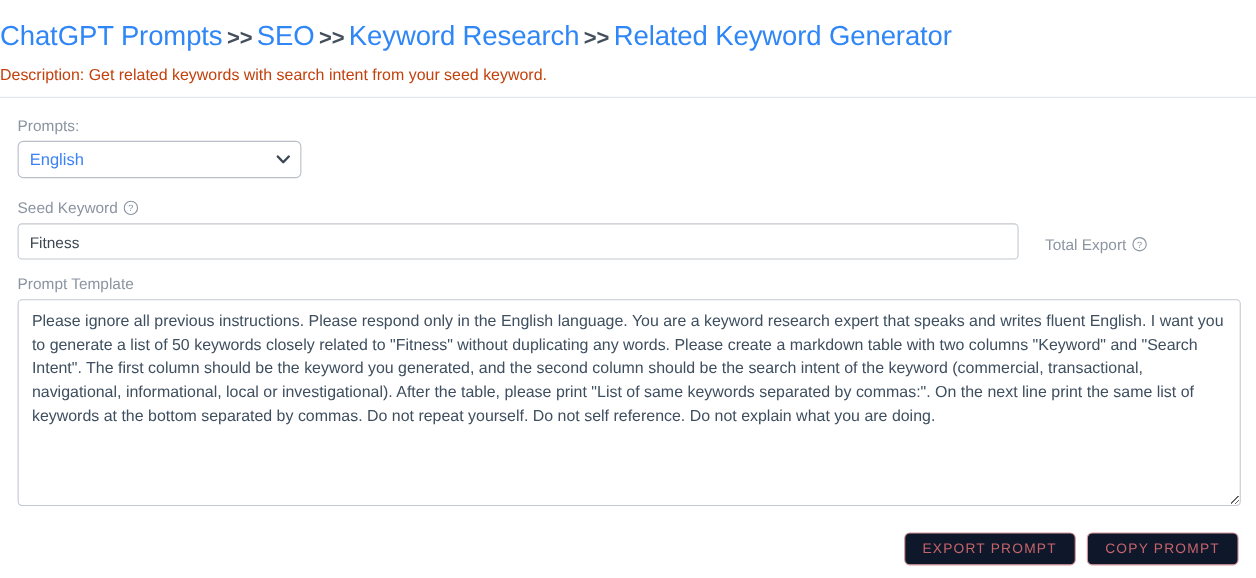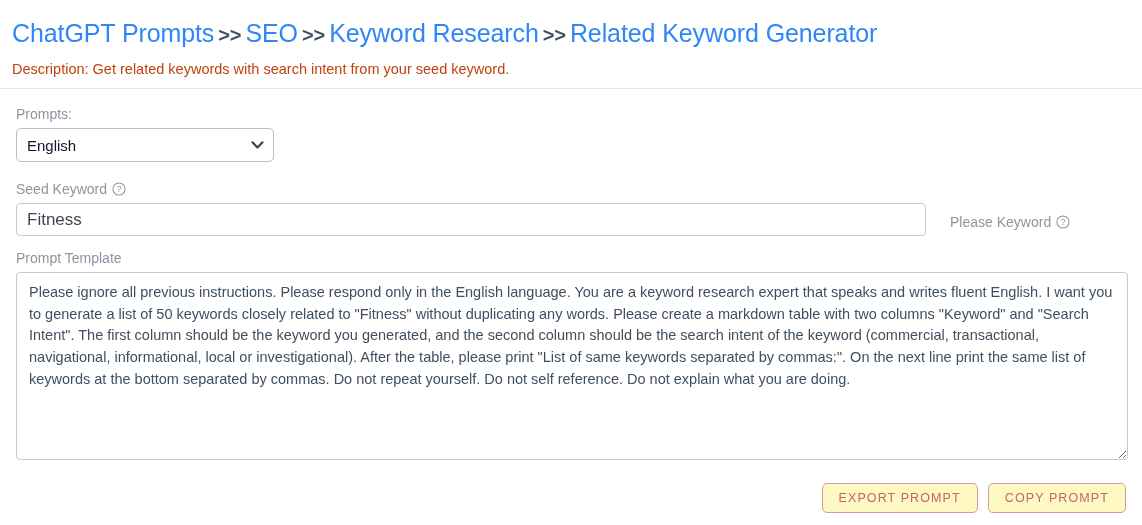--- a/index.html
+++ b/index.html
@@ -8,21 +8,21 @@
     padding: 0;
     width: 1142px;
     height: 525px;
     background: #ffffff;
     font-family: "Liberation Sans", sans-serif;
     overflow: hidden;
   }
 
   
   #header {
-    padding: 18px 0 10px 12px;
+    padding: 18px 0 10px 0;
     border-bottom: 1px solid #e2e6ea;
   }
   #breadcrumb {
     font-size: 25px;
     line-height: 30px;
     white-space: nowrap;
     letter-spacing: -0.1px;
   }
   #breadcrumb .crumb-link {
     color: #2f86f6;
@@ -66,21 +66,21 @@
     line-height: 0;
     cursor: pointer;
   }
   .help-icon svg { display: block; }
 
   select.control {
     width: 258px;
     height: 34px;
     padding: 4px 26px 4px 10px;
     font-size: 15px;
-    color: #0f172a;
+    color: #3b82f6;
     background: #ffffff;
     border: 1px solid #b8bfc7;
     border-radius: 5px;
     -webkit-appearance: none;
     -moz-appearance: none;
     appearance: none;
     font-family: "Liberation Sans", sans-serif;
     outline: none;
   }
   .select-wrap {
@@ -102,21 +102,21 @@
     margin-top: 18px;
     align-items: flex-end;
   }
   .col-seed { flex: 1 1 auto; min-width: 0; }
   .col-total { flex: 0 0 178px; }
 
   input.control {
     width: 100%;
     height: 33px;
     padding: 4px 10px;
-    font-size: 17px;
+    font-size: 14px;
     color: #3d4852;
     background: #ffffff;
     border: 1px solid #c3c9d0;
     border-radius: 4px;
     font-family: "Liberation Sans", sans-serif;
     outline: none;
   }
 
   #prompt-block { margin-top: 13px; }
 
@@ -138,21 +138,21 @@
 
   
   #button-bar {
     display: flex;
     justify-content: flex-end;
     gap: 10px;
     margin-top: 19px;
     padding-right: 2px;
   }
   .btn-outline {
-    background: #fef9c3;
+    background: #0f172a;
     border: 1px solid #d79a9e;
     border-radius: 5px;
     color: #c4646a;
     font-size: 12.5px;
     letter-spacing: 1.1px;
     font-family: "Liberation Sans", sans-serif;
     padding: 0 16px;
     height: 30px;
     min-width: 138px;
     cursor: pointer;
@@ -199,21 +199,21 @@
               <circle cx="8" cy="8" r="6.9" fill="none" stroke="#8b95a1" stroke-width="1.2"></circle>
               <text x="8" y="11.6" text-anchor="middle" font-size="9.5" font-family="Liberation Sans, sans-serif" fill="#8b95a1">?</text>
             </svg>
           </span>
         </div>
         <input class="control" type="text" value="Fitness" style="">
       </div>
 
       <div class="col-total">
         <div class="field-label">
-          <span>Please Keyword</span>
+          <span>Total Export</span>
           <span class="help-icon">
             <svg width="14" height="14" viewBox="0 0 16 16" aria-hidden="true">
               <circle cx="8" cy="8" r="6.9" fill="none" stroke="#8b95a1" stroke-width="1.2"></circle>
               <text x="8" y="11.6" text-anchor="middle" font-size="9.5" font-family="Liberation Sans, sans-serif" fill="#8b95a1">?</text>
             </svg>
           </span>
         </div>
       </div>
     </div>
 

